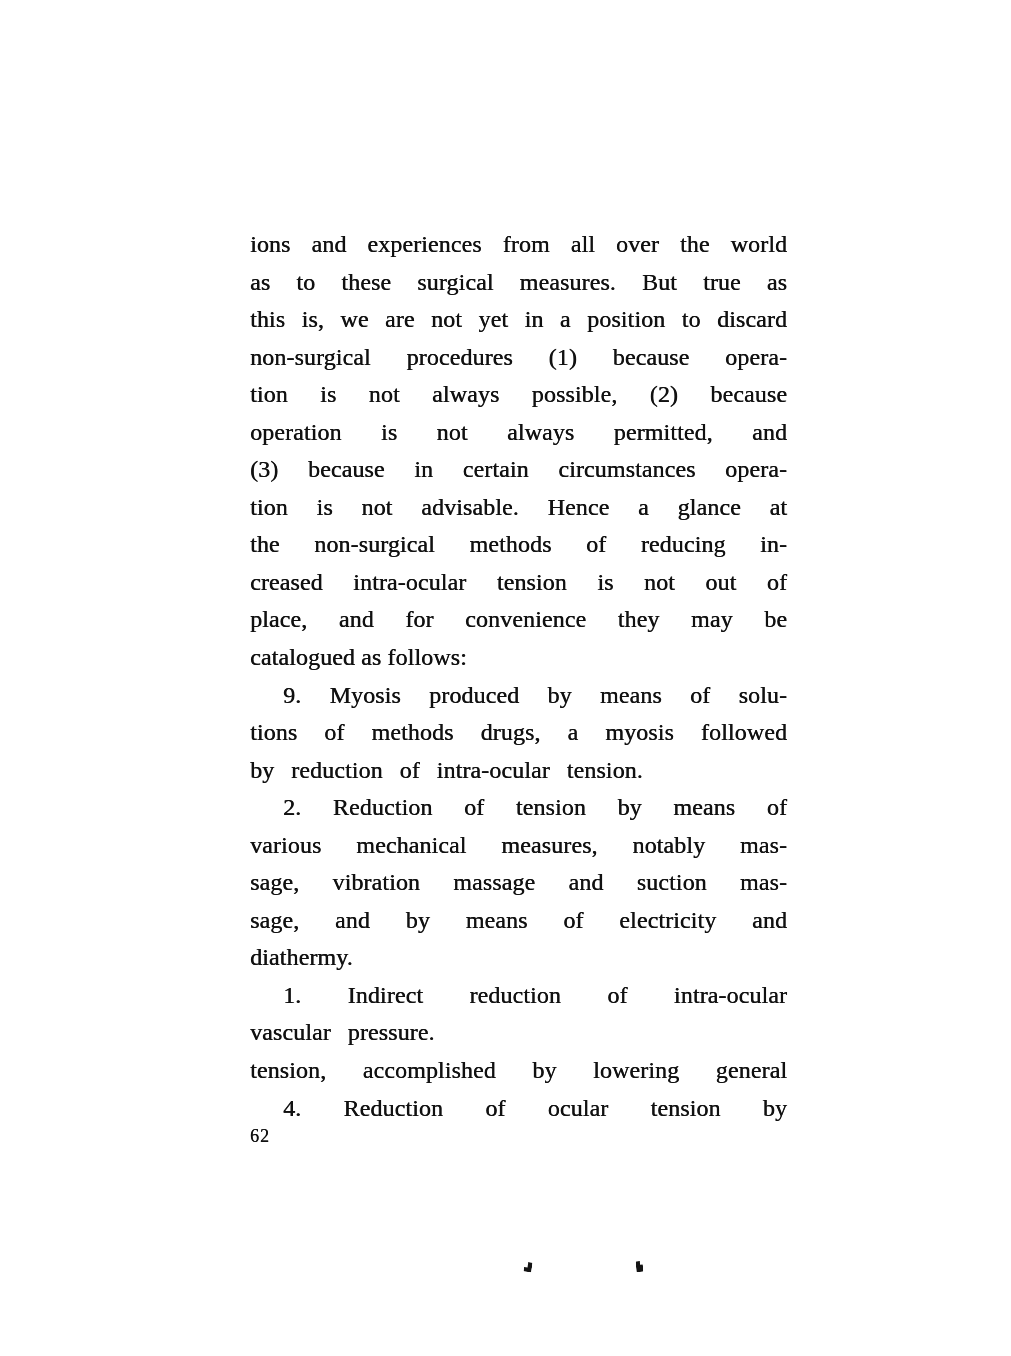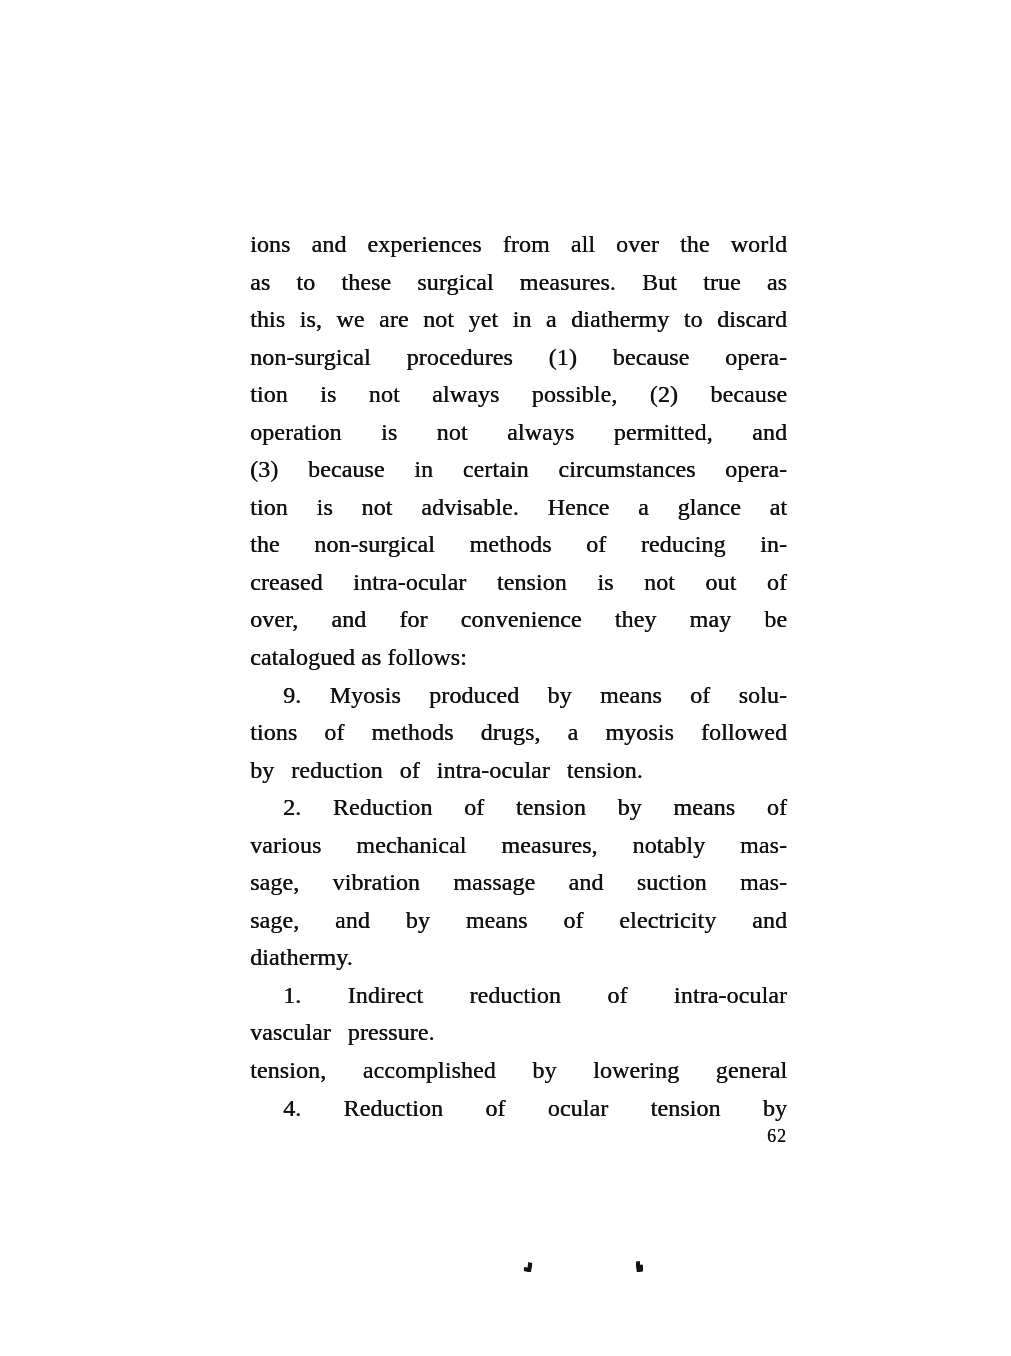--- a/index.html
+++ b/index.html
@@ -40,21 +40,21 @@
     text-align-last: left;
   }
   .line.el.wide {
     word-spacing: 0.45em;
   }
   .pagenum {
     position: absolute;
     left: 250px;
     top: 1126px;
     width: 537px;
-    text-align: right;
+    text-align: left;
     font-size: 18px;
     letter-spacing: 1px;
     text-shadow: 0.3px 0 0 currentColor;
   }
   .speck {
     position: absolute;
     background: #141414;
     border-radius: 1px;
   }
   .speck1 {
@@ -74,29 +74,29 @@
     clip-path: polygon(0 0, 60% 0, 60% 35%, 100% 35%, 100% 100%, 0 100%);
   }
 </style>
 </head>
 <body>
 
 <div class="page">
   <div class="textblock">
     <div class="line jl">ions and experiences from all over the world</div>
     <div class="line jl">as to these surgical measures.  But true as</div>
-    <div class="line jl">this is, we are not yet in a diathermy to discard</div>
+    <div class="line jl">this is, we are not yet in a position to discard</div>
     <div class="line jl">non-surgical procedures (1) because opera-</div>
     <div class="line jl">tion is not always possible, (2) because</div>
     <div class="line jl">operation is not always permitted, and</div>
     <div class="line jl">(3) because in certain circumstances opera-</div>
     <div class="line jl">tion is not advisable.  Hence a glance at</div>
     <div class="line jl">the non-surgical methods of reducing in-</div>
     <div class="line jl">creased intra-ocular tension is not out of</div>
-    <div class="line jl">over, and for convenience they may be</div>
+    <div class="line jl">place, and for convenience they may be</div>
     <div class="line el">catalogued as follows:</div>
     <div class="line jl ind">9.  Myosis produced by means of solu-</div>
     <div class="line jl">tions of methods drugs, a myosis followed</div>
     <div class="line el wide">by reduction of intra-ocular tension.</div>
     <div class="line jl ind">2.  Reduction of tension by means of</div>
     <div class="line jl">various mechanical measures, notably mas-</div>
     <div class="line jl">sage, vibration massage and suction mas-</div>
     <div class="line jl">sage, and by means of electricity and</div>
     <div class="line el">diathermy.</div>
     <div class="line jl ind">1.  Indirect reduction of intra-ocular</div>

